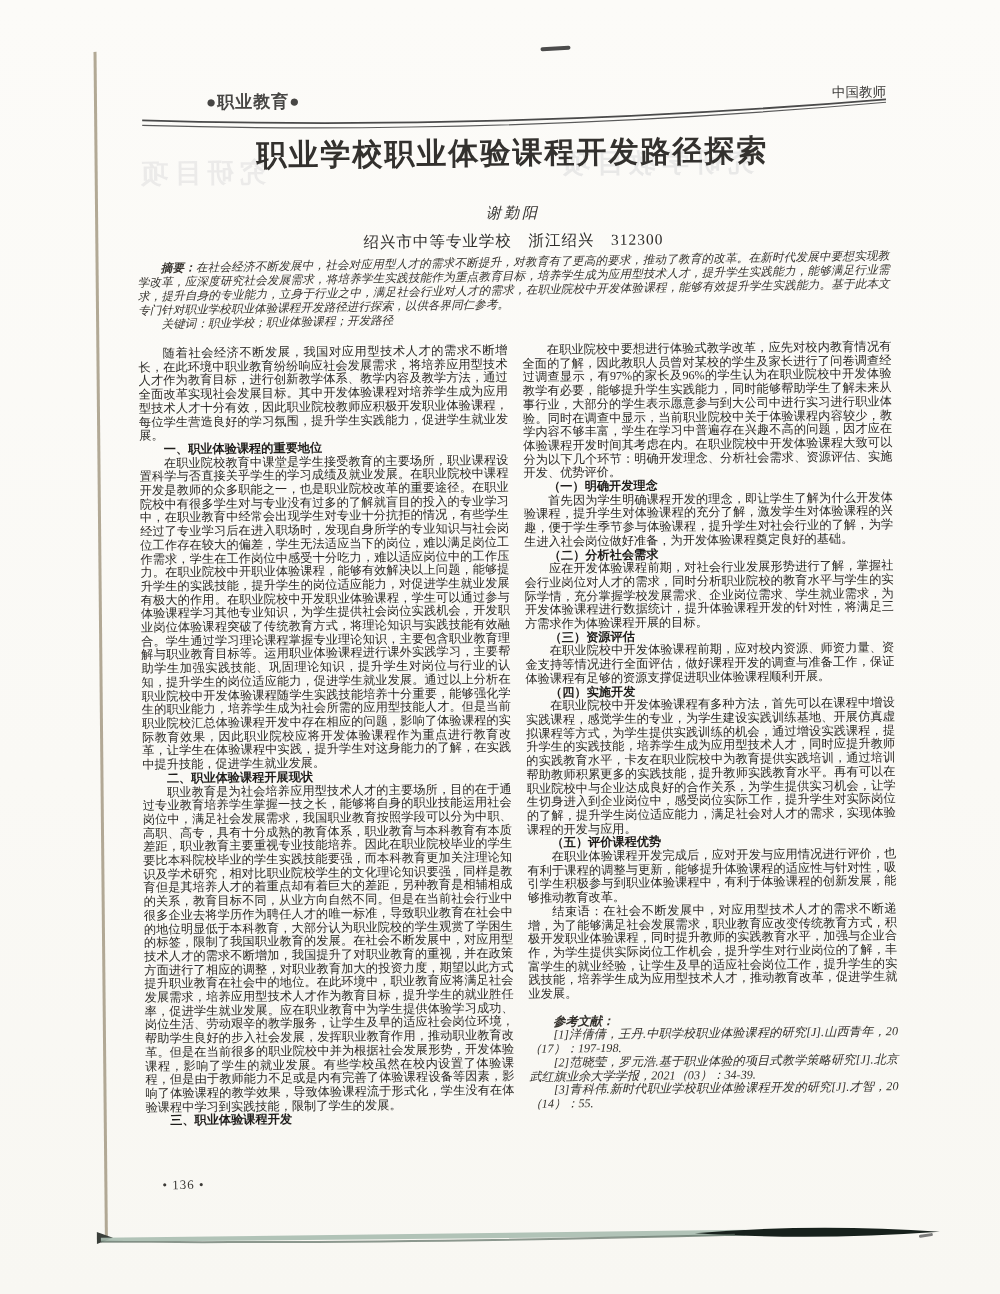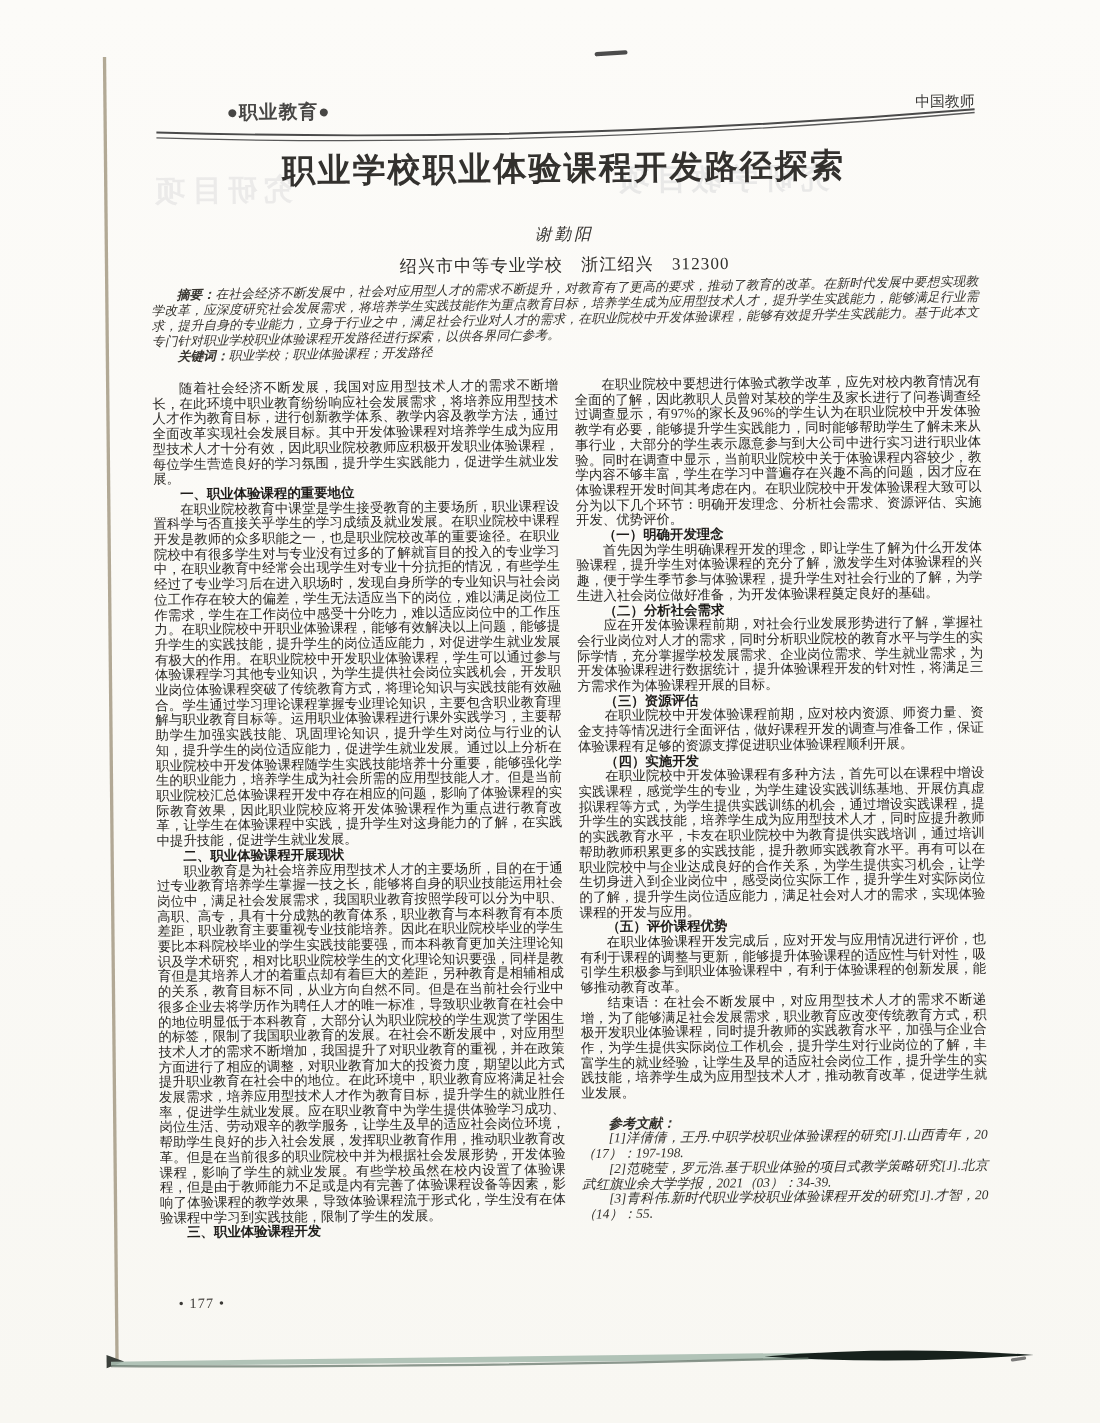--- a/index.html
+++ b/index.html
@@ -62,21 +62,21 @@
 
   <div class="ghost ghost-left">究研目项</div>
   <div class="ghost ghost-right">究研学教目项</div>
 
   <h1 class="title" style="margin:0;">职业学校职业体验课程开发路径探索</h1>
   <div class="author">谢勤阳</div>
   <div class="affiliation">绍兴市中等专业学校　浙江绍兴　312300</div>
 
   <div class="abstract-block">
     <p><span style="font-weight:bold;">摘要：</span><span>在社会经济不断发展中，社会对应用型人才的需求不断提升，对教育有了更高的要求，推动了教育的改革。在新时代发展中要想实现教学改革，应深度研究社会发展需求，将培养学生实践技能作为重点教育目标，培养学生成为应用型技术人才，提升学生实践能力，能够满足行业需求，提升自身的专业能力，立身于行业之中，满足社会行业对人才的需求，在职业院校中开发体验课程，能够有效提升学生实践能力。基于此本文专门针对职业学校职业体验课程开发路径进行探索，以供各界同仁参考。</span></p>
-    <p><span style="font-weight:bold;">关键词：</span><span>职业学校；职业体验课程；开发路径</span></p>
+    <p><span style="font-weight:normal;">关键词：</span><span>职业学校；职业体验课程；开发路径</span></p>
   </div>
 
   <div class="columns">
 
     <div class="col">
       <p class="para">随着社会经济不断发展，我国对应用型技术人才的需求不断增长，在此环境中职业教育纷纷响应社会发展需求，将培养应用型技术人才作为教育目标，进行创新教学体系、教学内容及教学方法，通过全面改革实现社会发展目标。其中开发体验课程对培养学生成为应用型技术人才十分有效，因此职业院校教师应积极开发职业体验课程，每位学生营造良好的学习氛围，提升学生实践能力，促进学生就业发展。</p>
       <p class="heading">一、职业体验课程的重要地位</p>
       <p class="para">在职业院校教育中课堂是学生接受教育的主要场所，职业课程设置科学与否直接关乎学生的学习成绩及就业发展。在职业院校中课程开发是教师的众多职能之一，也是职业院校改革的重要途径。在职业院校中有很多学生对与专业没有过多的了解就盲目的投入的专业学习中，在职业教育中经常会出现学生对专业十分抗拒的情况，有些学生经过了专业学习后在进入职场时，发现自身所学的专业知识与社会岗位工作存在较大的偏差，学生无法适应当下的岗位，难以满足岗位工作需求，学生在工作岗位中感受十分吃力，难以适应岗位中的工作压力。在职业院校中开职业体验课程，能够有效解决以上问题，能够提升学生的实践技能，提升学生的岗位适应能力，对促进学生就业发展有极大的作用。在职业院校中开发职业体验课程，学生可以通过参与体验课程学习其他专业知识，为学生提供社会岗位实践机会，开发职业岗位体验课程突破了传统教育方式，将理论知识与实践技能有效融合。学生通过学习理论课程掌握专业理论知识，主要包含职业教育理解与职业教育目标等。运用职业体验课程进行课外实践学习，主要帮助学生加强实践技能、巩固理论知识，提升学生对岗位与行业的认知，提升学生的岗位适应能力，促进学生就业发展。通过以上分析在职业院校中开发体验课程随学生实践技能培养十分重要，能够强化学生的职业能力，培养学生成为社会所需的应用型技能人才。但是当前职业院校汇总体验课程开发中存在相应的问题，影响了体验课程的实际教育效果，因此职业院校应将开发体验课程作为重点进行教育改革，让学生在体验课程中实践，提升学生对这身能力的了解，在实践中提升技能，促进学生就业发展。</p>
       <p class="heading">二、职业体验课程开展现状</p>
       <p class="para">职业教育是为社会培养应用型技术人才的主要场所，目的在于通过专业教育培养学生掌握一技之长，能够将自身的职业技能运用社会岗位中，满足社会发展需求，我国职业教育按照学段可以分为中职、高职、高专，具有十分成熟的教育体系，职业教育与本科教育有本质差距，职业教育主要重视专业技能培养。因此在职业院校毕业的学生要比本科院校毕业的学生实践技能要强，而本科教育更加关注理论知识及学术研究，相对比职业院校学生的文化理论知识要强，同样是教育但是其培养人才的着重点却有着巨大的差距，另种教育是相辅相成的关系，教育目标不同，从业方向自然不同。但是在当前社会行业中很多企业去将学历作为聘任人才的唯一标准，导致职业教育在社会中的地位明显低于本科教育，大部分认为职业院校的学生观赏了学困生的标签，限制了我国职业教育的发展。在社会不断发展中，对应用型技术人才的需求不断增加，我国提升了对职业教育的重视，并在政策方面进行了相应的调整，对职业教育加大的投资力度，期望以此方式提升职业教育在社会中的地位。在此环境中，职业教育应将满足社会发展需求，培养应用型技术人才作为教育目标，提升学生的就业胜任率，促进学生就业发展。应在职业教育中为学生提供体验学习成功、岗位生活、劳动艰辛的教学服务，让学生及早的适应社会岗位环境，帮助学生良好的步入社会发展，发挥职业教育作用，推动职业教育改革。但是在当前很多的职业院校中并为根据社会发展形势，开发体验课程，影响了学生的就业发展。有些学校虽然在校内设置了体验课程，但是由于教师能力不足或是内有完善了体验课程设备等因素，影响了体验课程的教学效果，导致体验课程流于形式化，学生没有在体验课程中学习到实践技能，限制了学生的发展。</p>
@@ -100,21 +100,21 @@
       <div class="refs">
         <p style="font-weight:bold;">参考文献：</p>
         <p>[1]洋倩倩，王丹.中职学校职业体验课程的研究[J].山西青年，20（17）：197-198.</p>
         <p>[2]范晓莹，罗元浩.基于职业体验的项目式教学策略研究[J].北京武红旗业余大学学报，2021（03）：34-39.</p>
         <p>[3]青科伟.新时代职业学校职业体验课程开发的研究[J].才智，20（14）：55.</p>
       </div>
     </div>
 
   </div>
 
-  <div class="page-num">• 177 •</div>
+  <div class="page-num">• 136 •</div>
 
   <svg class="bottom-band" width="850" height="28" viewBox="0 0 850 28">
     <polygon points="2,4 18,10 2,16" fill="#3a3f3a"></polygon>
     <path d="M 6 10 L 650 8 L 650 14 L 6 14 Z" fill="#a9bdb0" opacity="0.9"></path>
     <path d="M 600 11 Q 720 2 845 12 Q 715 20 600 11 Z" fill="#17211c"></path>
     <path d="M 6 13 C 200 16, 420 16, 640 12 L 640 14 C 420 18, 200 18, 6 15 Z" fill="#5c6e62" opacity="0.7"></path>
   </svg>
   <div class="dash-artifact2"></div>
 
 </div>

